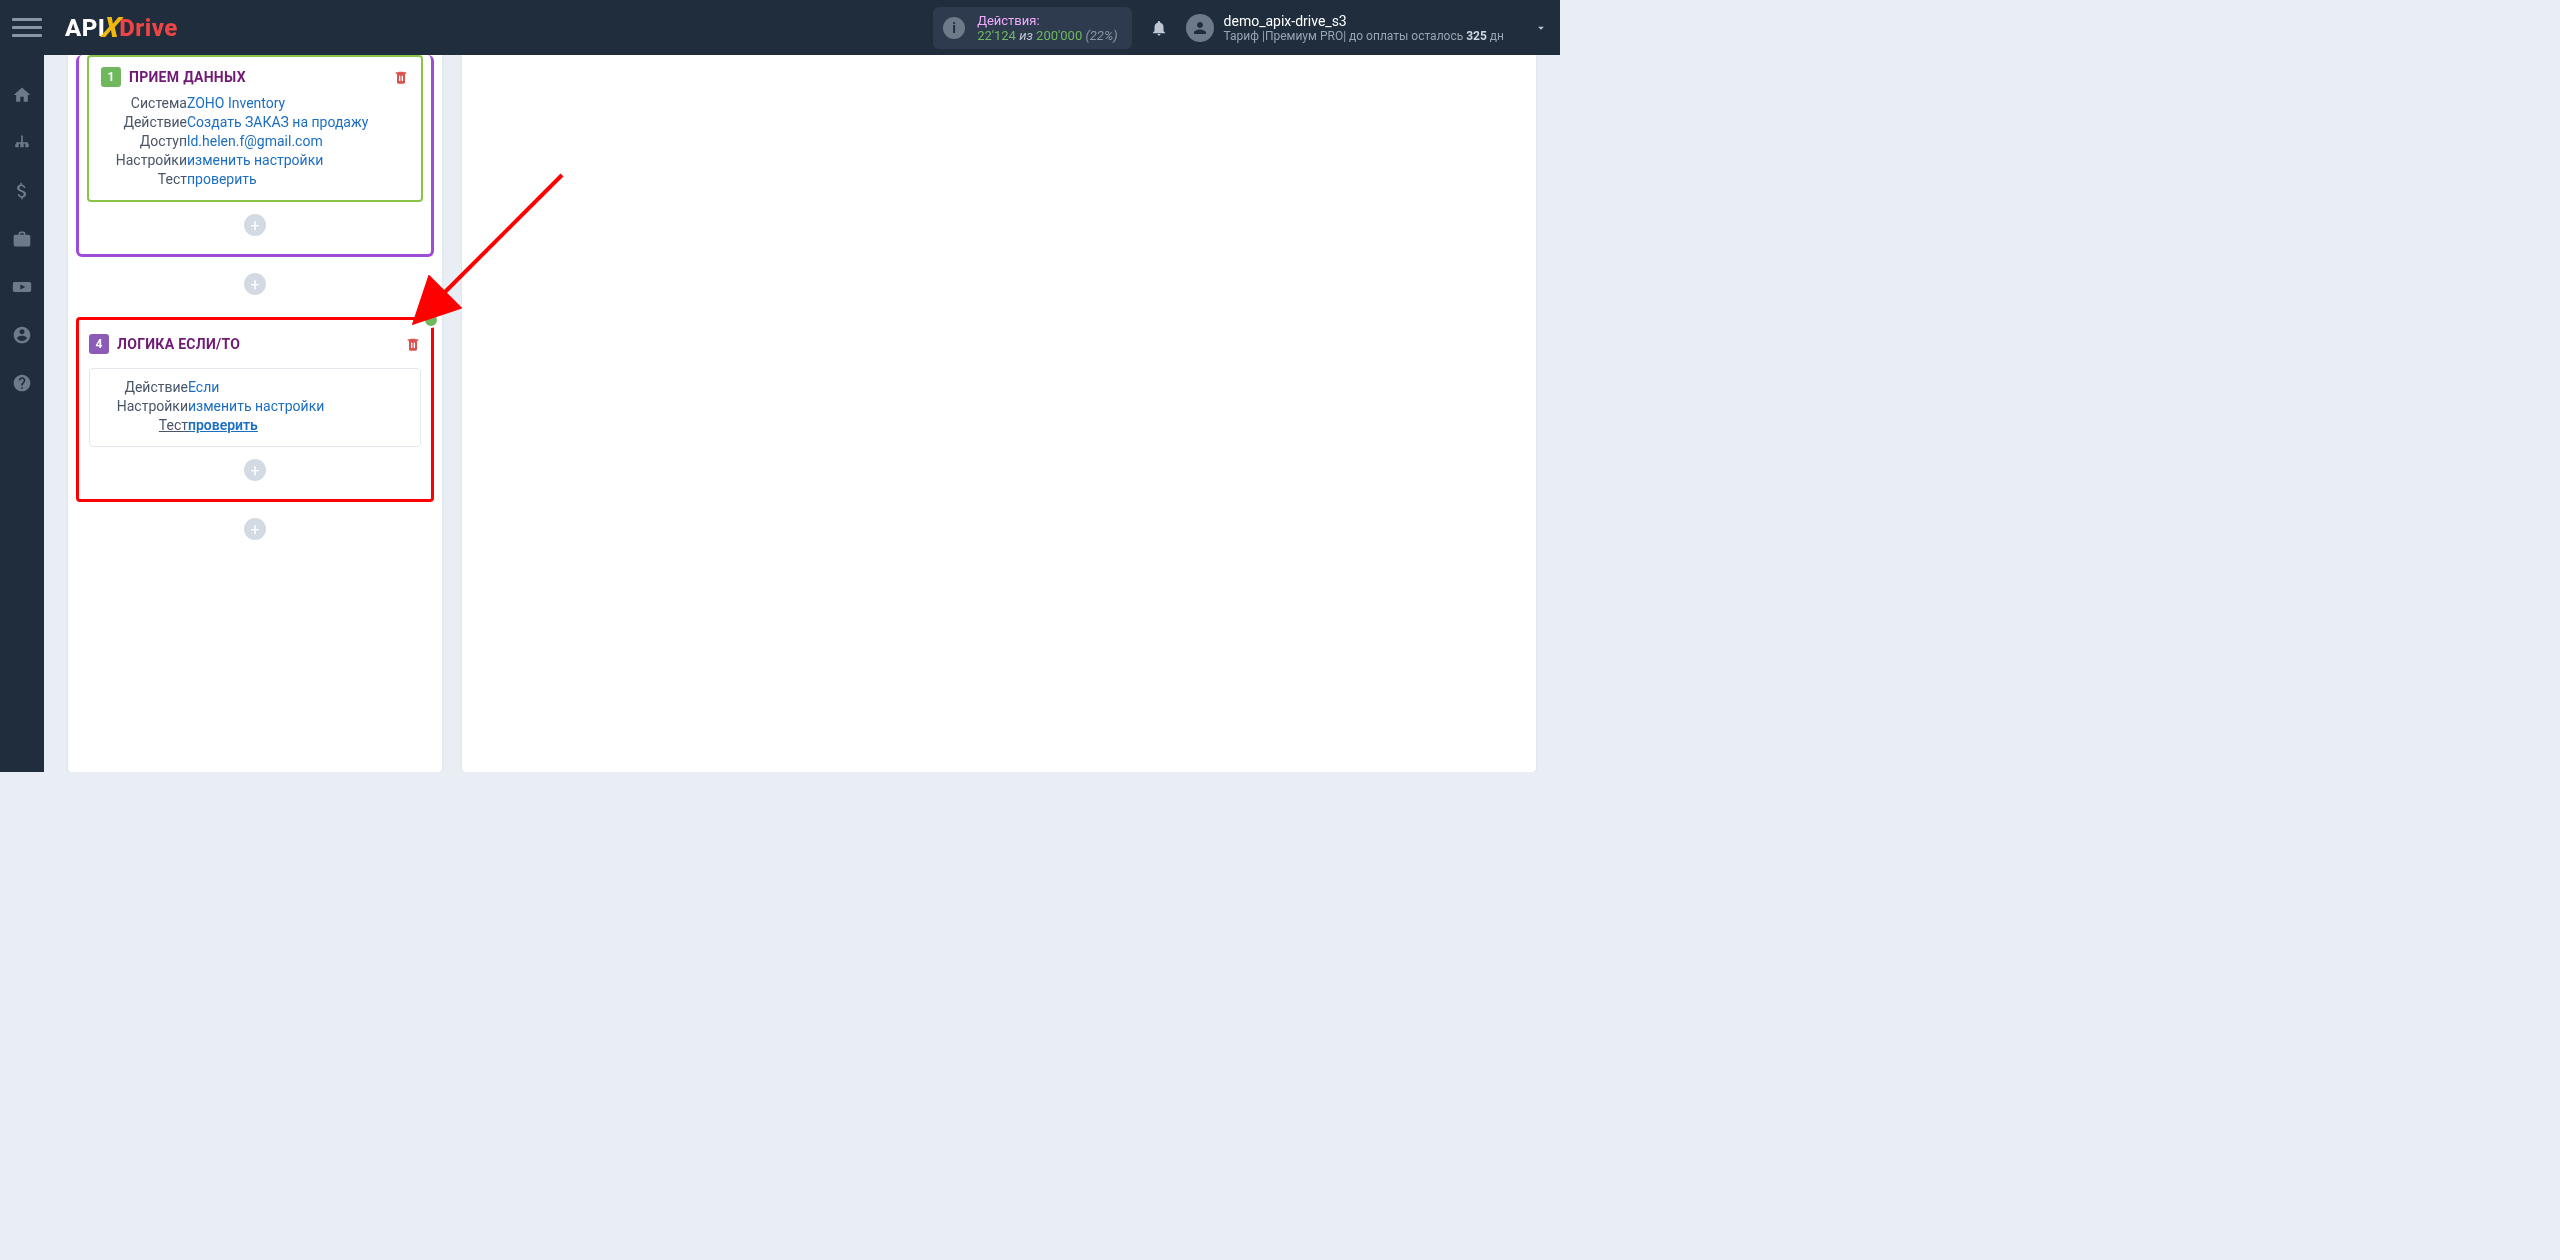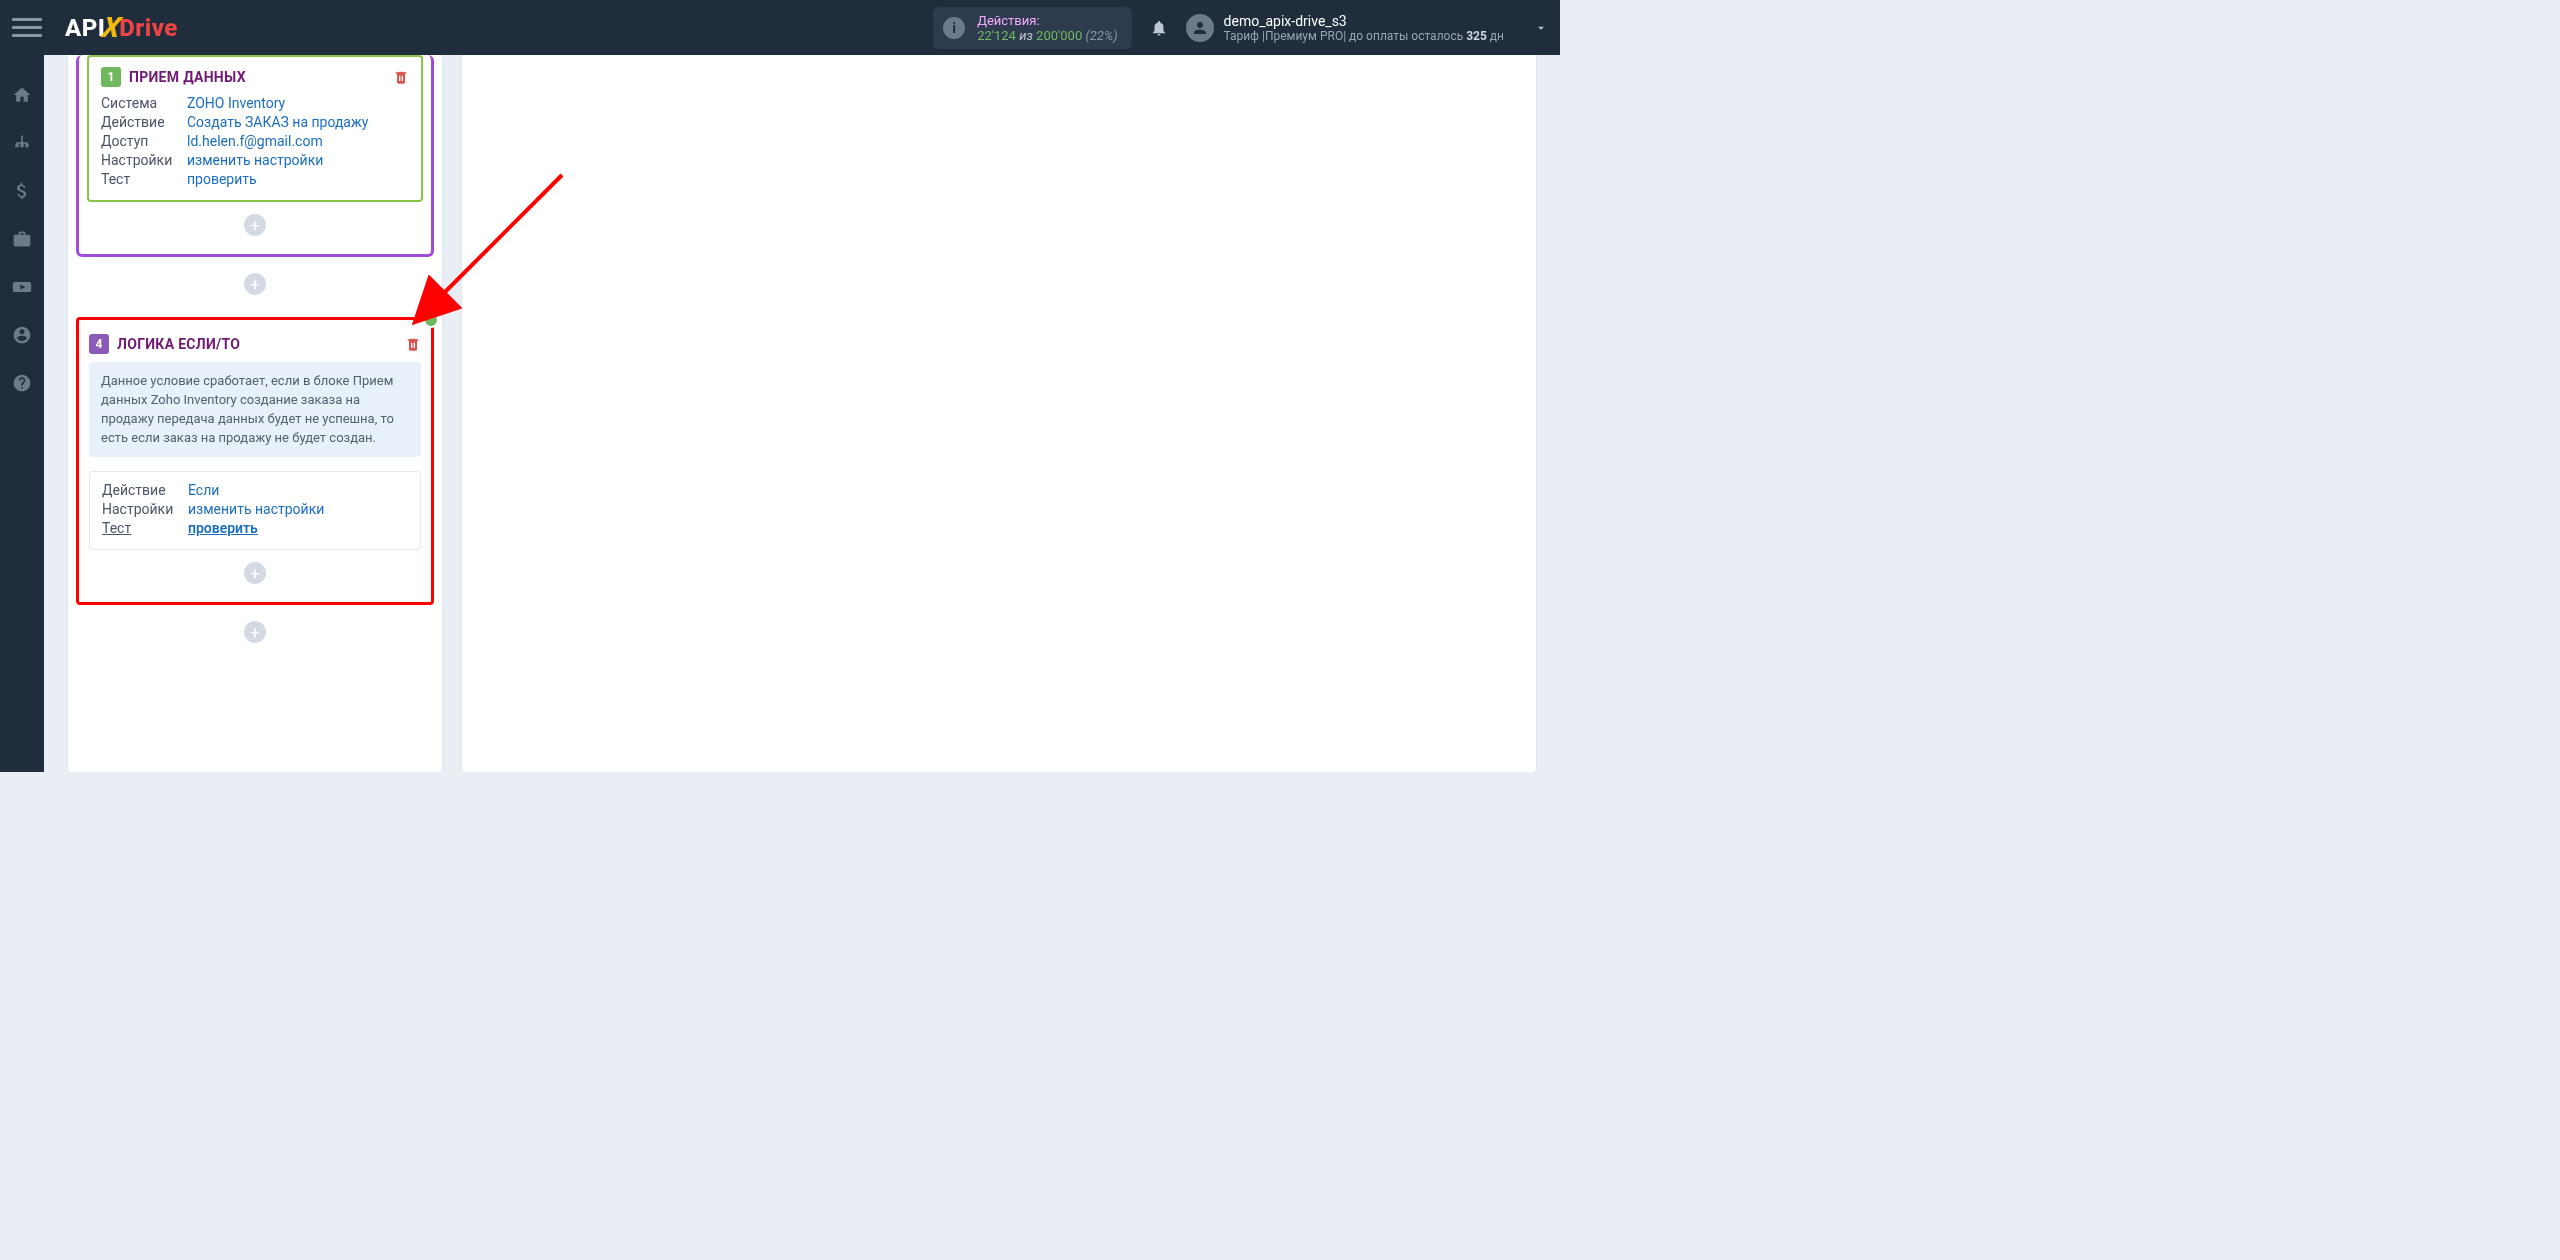--- a/index.html
+++ b/index.html
@@ -36,21 +36,21 @@
 .panel-left { width:374px; background:#fff; border-radius:0 0 4px 4px; box-shadow:0 1px 3px rgba(0,0,0,.08); padding-bottom:30px; position:relative; }
 .panel-right { flex:1; background:#fff; border-radius:0 0 4px 4px; box-shadow:0 1px 3px rgba(0,0,0,.08); }
 
 .outer-purple { border:3px solid #a04bd6; border-radius:6px; margin:0 8px 0 8px; padding:0 8px 18px 8px; position:relative; border-top:none; }
 .card-green { border:2px solid #8bc34a; border-radius:4px; padding:10px 12px; position:relative; background:#fff; }
 .card-hdr { display:flex; align-items:center; gap:8px; margin-bottom:8px; }
 .num-badge { width:20px; height:20px; background:#6fb85e; color:#fff; font-size:12px; font-weight:bold; display:flex; align-items:center; justify-content:center; border-radius:3px; }
 .num-badge.purple { background:#8a5cb8; }
 .card-title { color:#701a75; font-size:14px; font-weight:700; letter-spacing:.3px; }
 .trash { width:16px; height:16px; fill:#d9534f; cursor:pointer; margin-left:auto; }
-.row { display:flex; margin-bottom:3px; font-size:14px; }
+.row { display:flex; margin-bottom:3px; font-size:14px;text-align:right; }
 .row .lbl { color:#4a5568; width:86px; flex-shrink:0; }
 .row .val { color:#1b6ec2; cursor:pointer; overflow:hidden; text-overflow:ellipsis; white-space:nowrap; }
 .row .val.u { text-decoration:underline; font-weight:600; }
 .row .lbl.u { text-decoration:underline; }
 .add-circle { width:22px; height:22px; border-radius:50%; background:#d4dae3; color:#fff; font-size:16px; display:flex; align-items:center; justify-content:center; margin:12px auto 0; cursor:pointer; }
 .add-circle.outer { margin:16px auto 0; }
 
 .red-frame { border:3px solid #ff0000; border-style:dashed solid solid solid; border-top-style:solid; border-radius:4px; margin:22px 8px 0 8px; padding:14px 10px 18px 10px; position:relative; background:#fff; }
 .red-frame .green-dot { position:absolute; right:-8px; top:-8px; width:16px; height:16px; border-radius:50%; background:#6fb85e; border:2px solid #fff; }
 .desc-box { background:#e8f0f9; border-radius:4px; padding:10px 12px; font-size:13px; color:#556070; line-height:1.45; margin-top:8px; }
@@ -169,21 +169,20 @@
 
     <div class="red-frame">
       <div class="green-dot"></div>
       <div class="card-hdr">
         <div class="num-badge purple">4</div>
         <div class="card-title">ЛОГИКА ЕСЛИ/ТО</div>
         <svg class="trash" viewBox="0 0 24 24">
             <path d="M6 7h12v13c0 1.1-.9 2-2 2H8c-1.1 0-2-.9-2-2V7zm3 3v8h2v-8H9zm4 0v8h2v-8h-2zM9 4h6l1 1h4v2H4V5h4l1-1z"></path>
           </svg>
       </div>
-      <div class="desc-box">Данное условие сработает, если в блоке Прием данных Zoho Inventory создание заказа на продажу передача данных будет не успешна, то есть если заказ на продажу не будет создан.</div>
       <div class="inner-card">
         <div class="row">
             <span class="lbl">Действие</span>
             <span class="val">Если</span>
           </div>
         <div class="row">
             <span class="lbl">Настройки</span>
             <span class="val">изменить настройки</span>
           </div>
         <div class="row">

